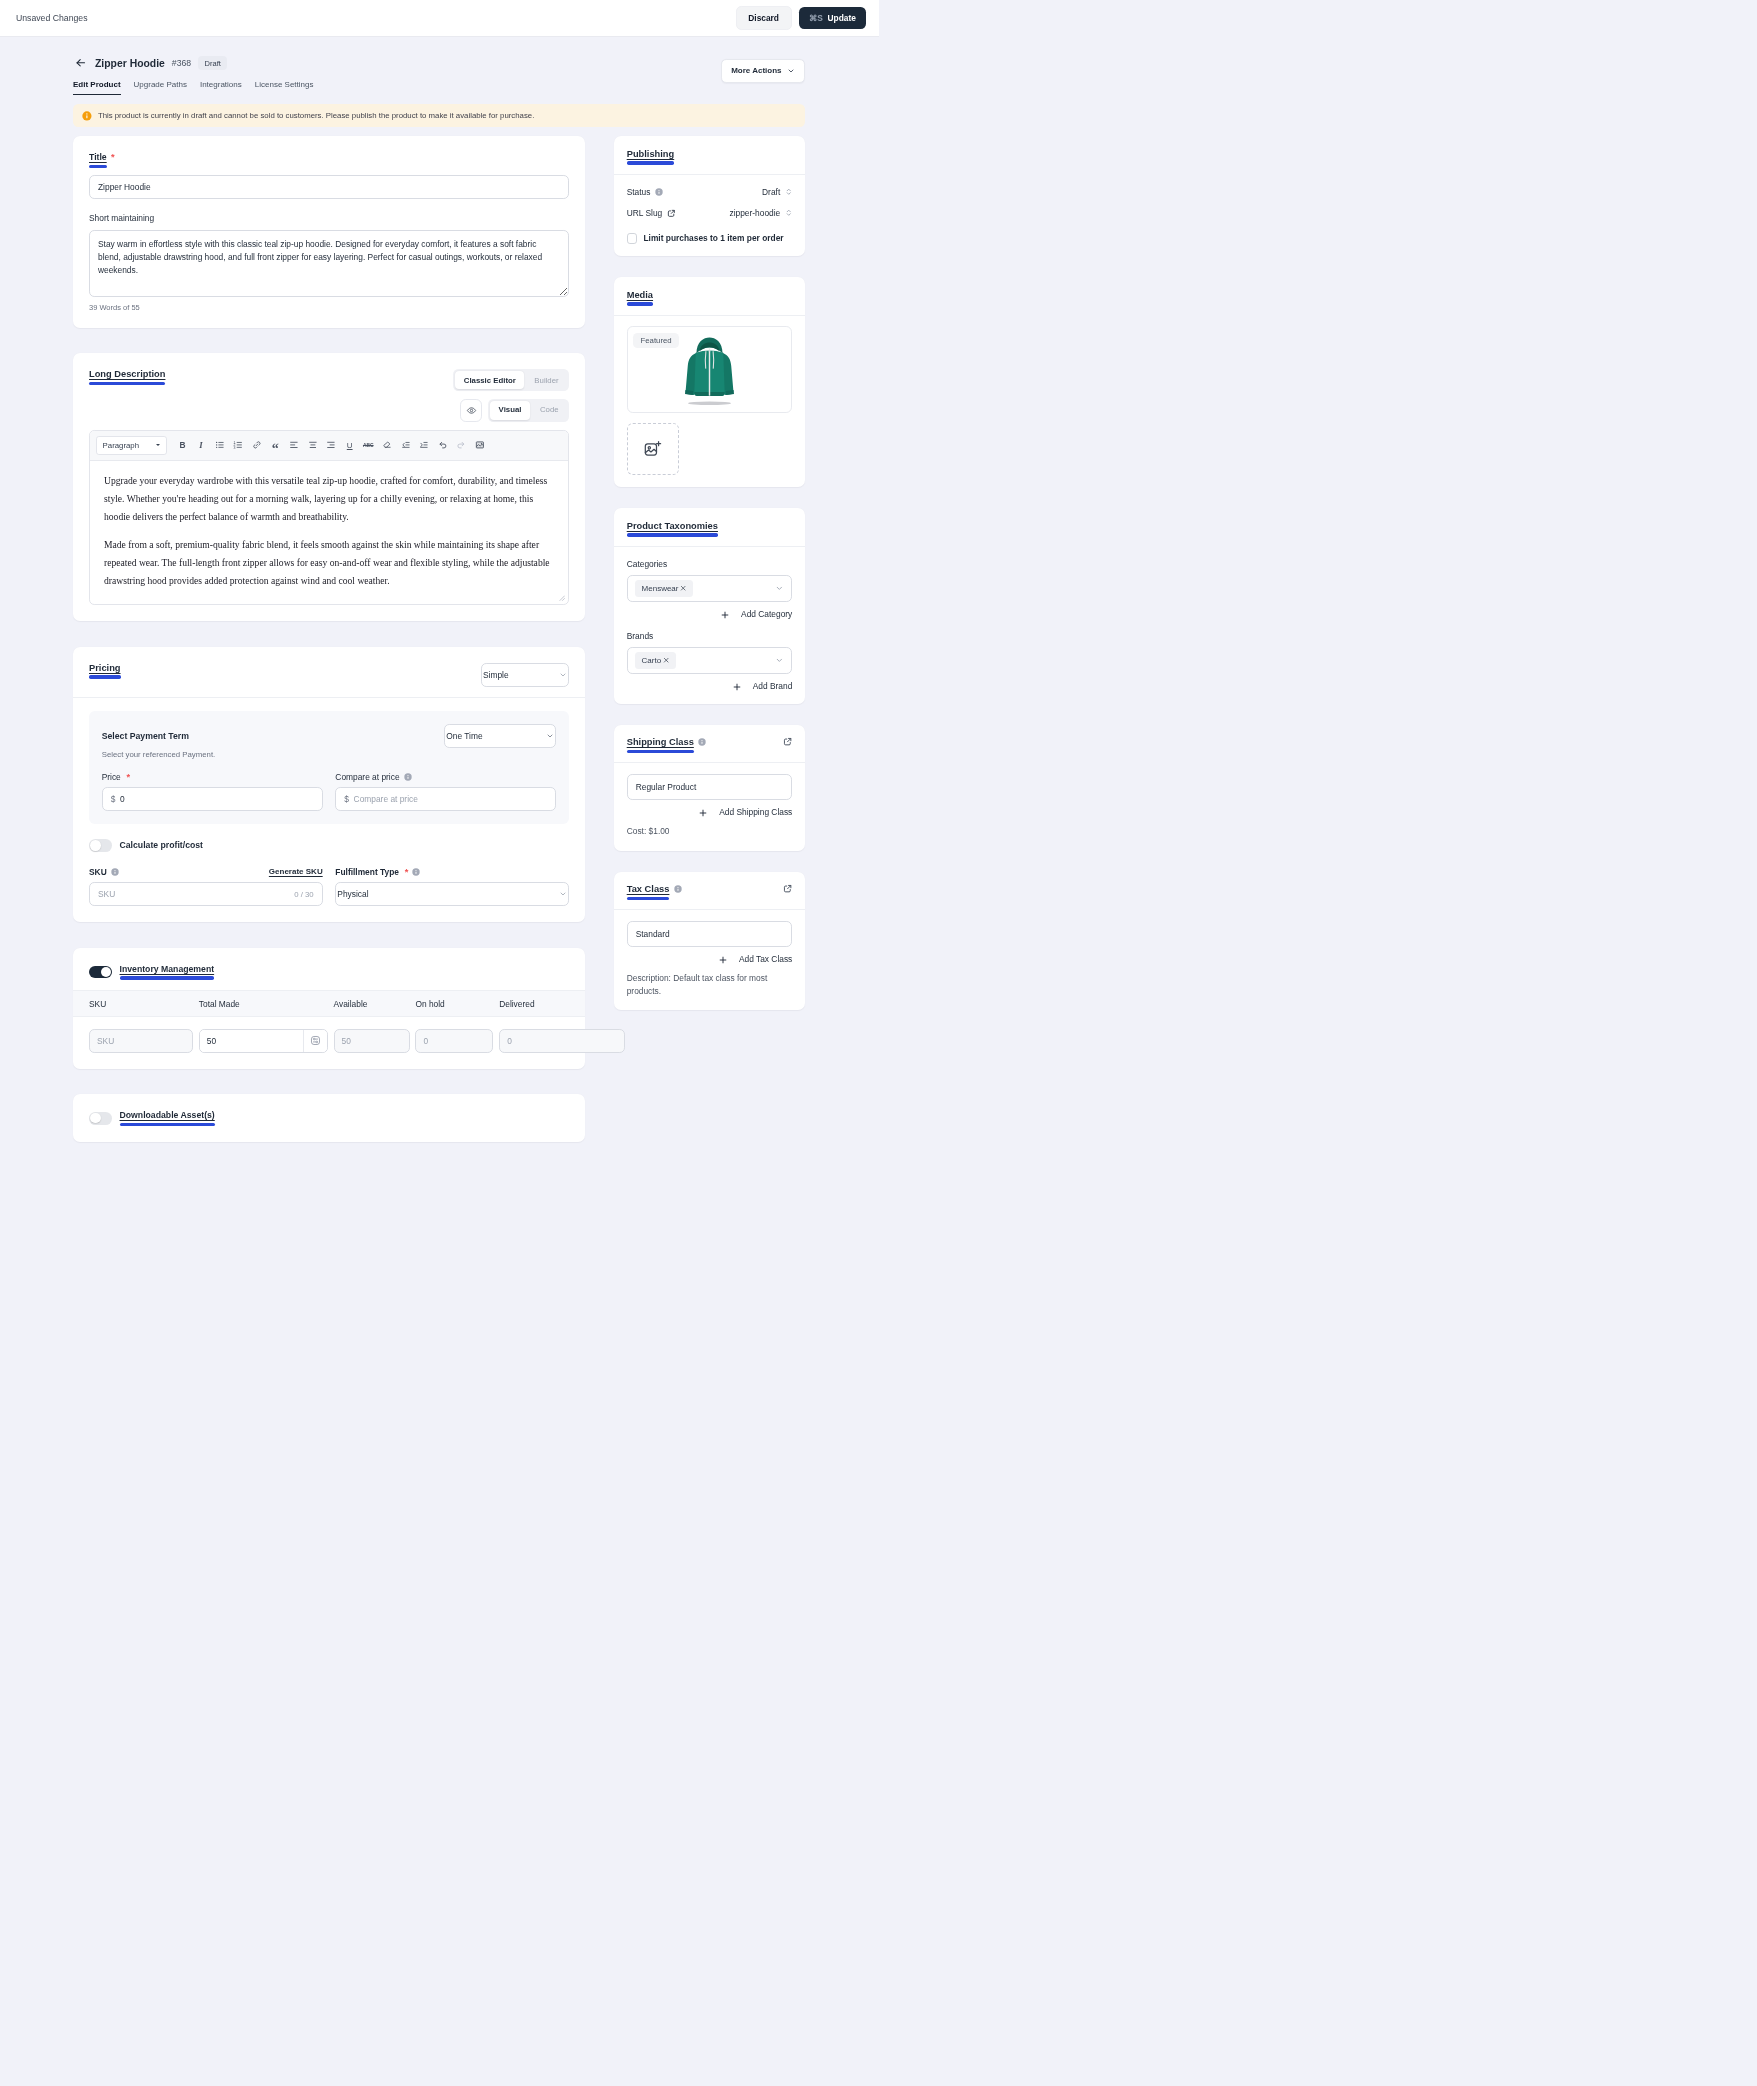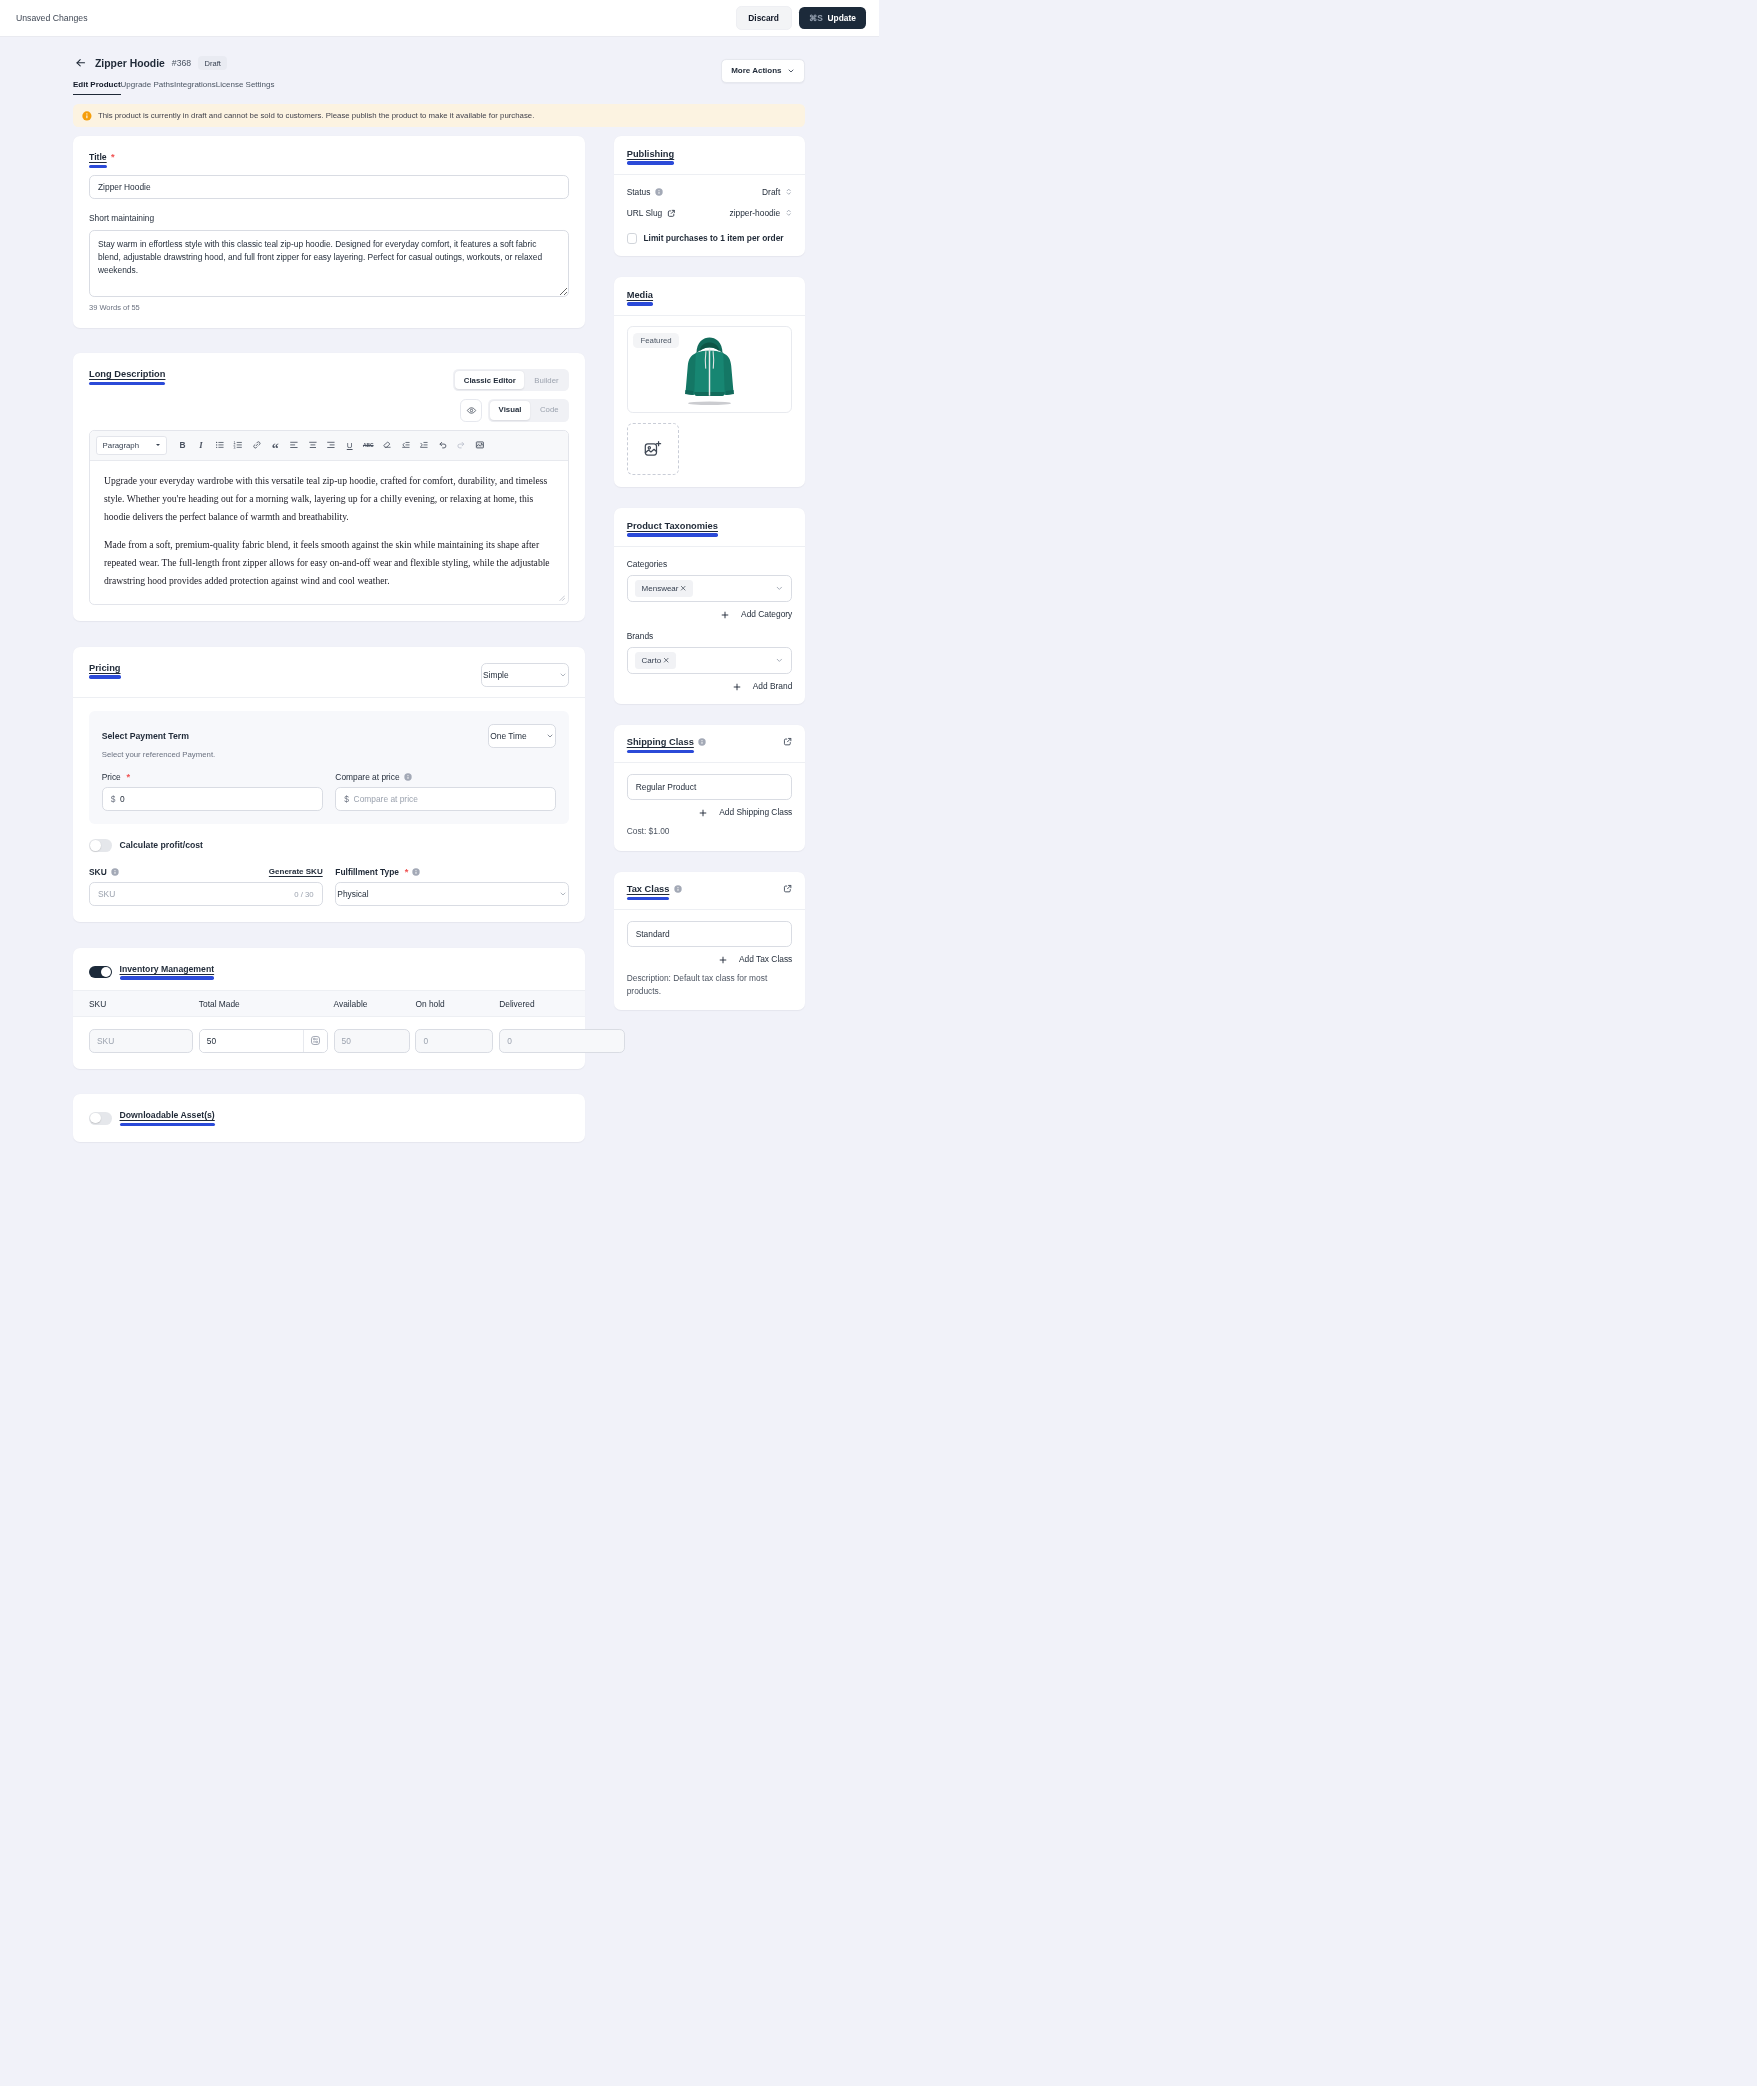--- a/index.html
+++ b/index.html
@@ -15,21 +15,21 @@
   .btn-update{background:#1C2A3A;color:#fff;padding:6.4px 10.4px}
   .btn-update .kbd{color:#94A0B0;font-weight:600}
   
   .page{padding:14px 74px 46px 73px}
   .page-head{position:relative;margin-top:4.6px}
   .title-row{display:flex;align-items:center;gap:7px}
   .back-btn{width:15px;height:15px;display:flex;align-items:center;justify-content:center;cursor:pointer}
   .prod-title{font-size:10.4px;font-weight:700;color:#1F2937}
   .prod-id{font-size:8.7px;color:#4B5563;font-weight:500}
   .chip-draft{background:#E9EBF2;border-radius:4px;padding:2.3px 6.4px;font-size:7.5px;color:#374151;font-weight:500}
-  .tabs{display:flex;gap:0;margin-top:9.3px}
+  .tabs{display:flex;gap:13px;margin-top:9.3px}
   .tab{font-size:8px;color:#4B5563;padding-bottom:5.2px;cursor:pointer;font-weight:500}
   .tab.active{color:#111827;font-weight:600;border-bottom:1.2px solid #1F2937}
   .more-actions{position:absolute;right:0;top:3.5px;background:#fff;border:0.6px solid #E6E8EE;border-radius:5.2px;padding:6.4px 9.3px;font-size:8px;font-weight:600;color:#1F2937;display:inline-flex;align-items:center;gap:5.2px;cursor:pointer;box-shadow:0 0.6px 1.2px rgba(16,24,40,.04)}
   
   .banner{margin-top:9.3px;background:#FCF3E1;border-radius:5.2px;padding:6.4px 9.3px;display:flex;align-items:center;gap:5.8px}
   .banner-text{font-size:7.8px;color:#42424C}
   
   .layout{display:grid;grid-template-columns:512px 191px;column-gap:29px;align-items:start;margin-top:9.3px}
   .col-main{display:flex;flex-direction:column;gap:25.5px}
   .col-side{display:flex;flex-direction:column;gap:21px}
@@ -316,21 +316,21 @@
             <span>Simple</span>
             <svg width="8" height="8" viewBox="0 0 16 16" fill="none" stroke="#9CA3AF" stroke-width="1.6" stroke-linecap="round" stroke-linejoin="round">
                 <path d="M4 6l4 4 4-4"></path>
               </svg>
           </div>
         </div>
         <hr class="hr hr-main">
         <div class="panel">
           <div class="head-row" style="align-items:center">
             <span style="font-size:8.7px;font-weight:700">Select Payment Term</span>
-            <div class="select" style="width:68px">
+            <div class="select" style="width:112px">
               <span>One Time</span>
               <svg width="8" height="8" viewBox="0 0 16 16" fill="none" stroke="#6B7280" stroke-width="1.6" stroke-linecap="round" stroke-linejoin="round">
                   <path d="M4 6l4 4 4-4"></path>
                 </svg>
             </div>
           </div>
           <div class="muted" style="font-size:7.8px;margin-top:2.3px">Select your referenced Payment.</div>
 
           <div class="two-col" style="margin-top:12.7px">
             <div>

